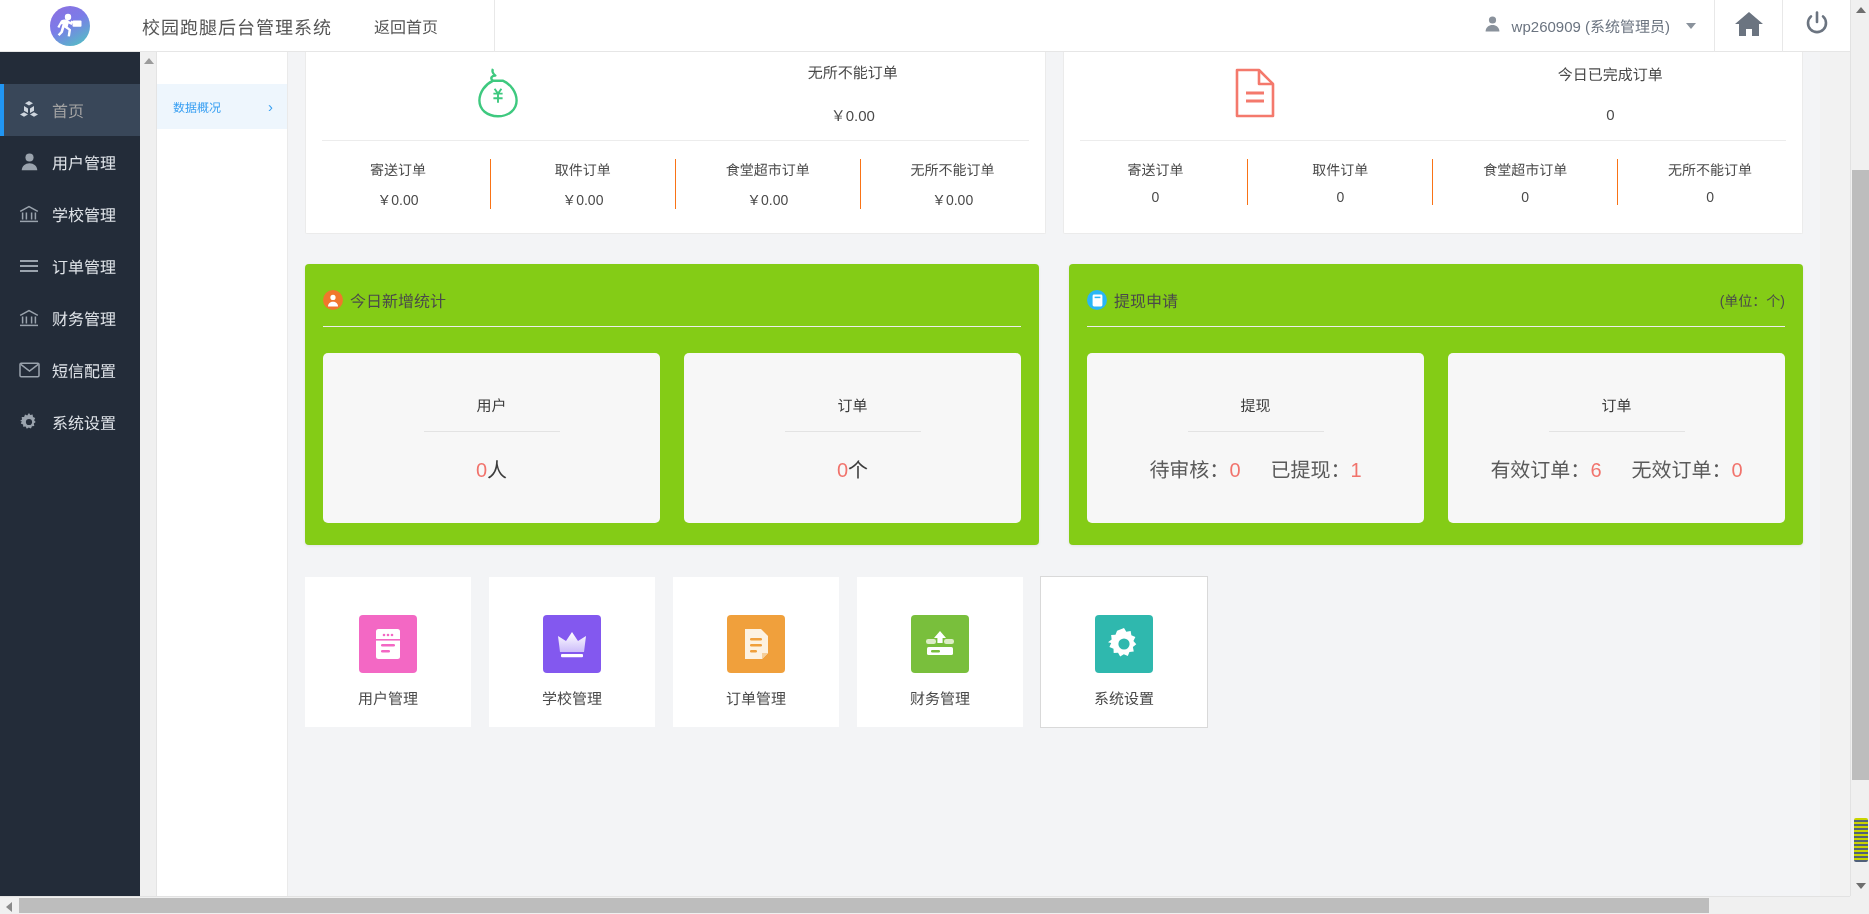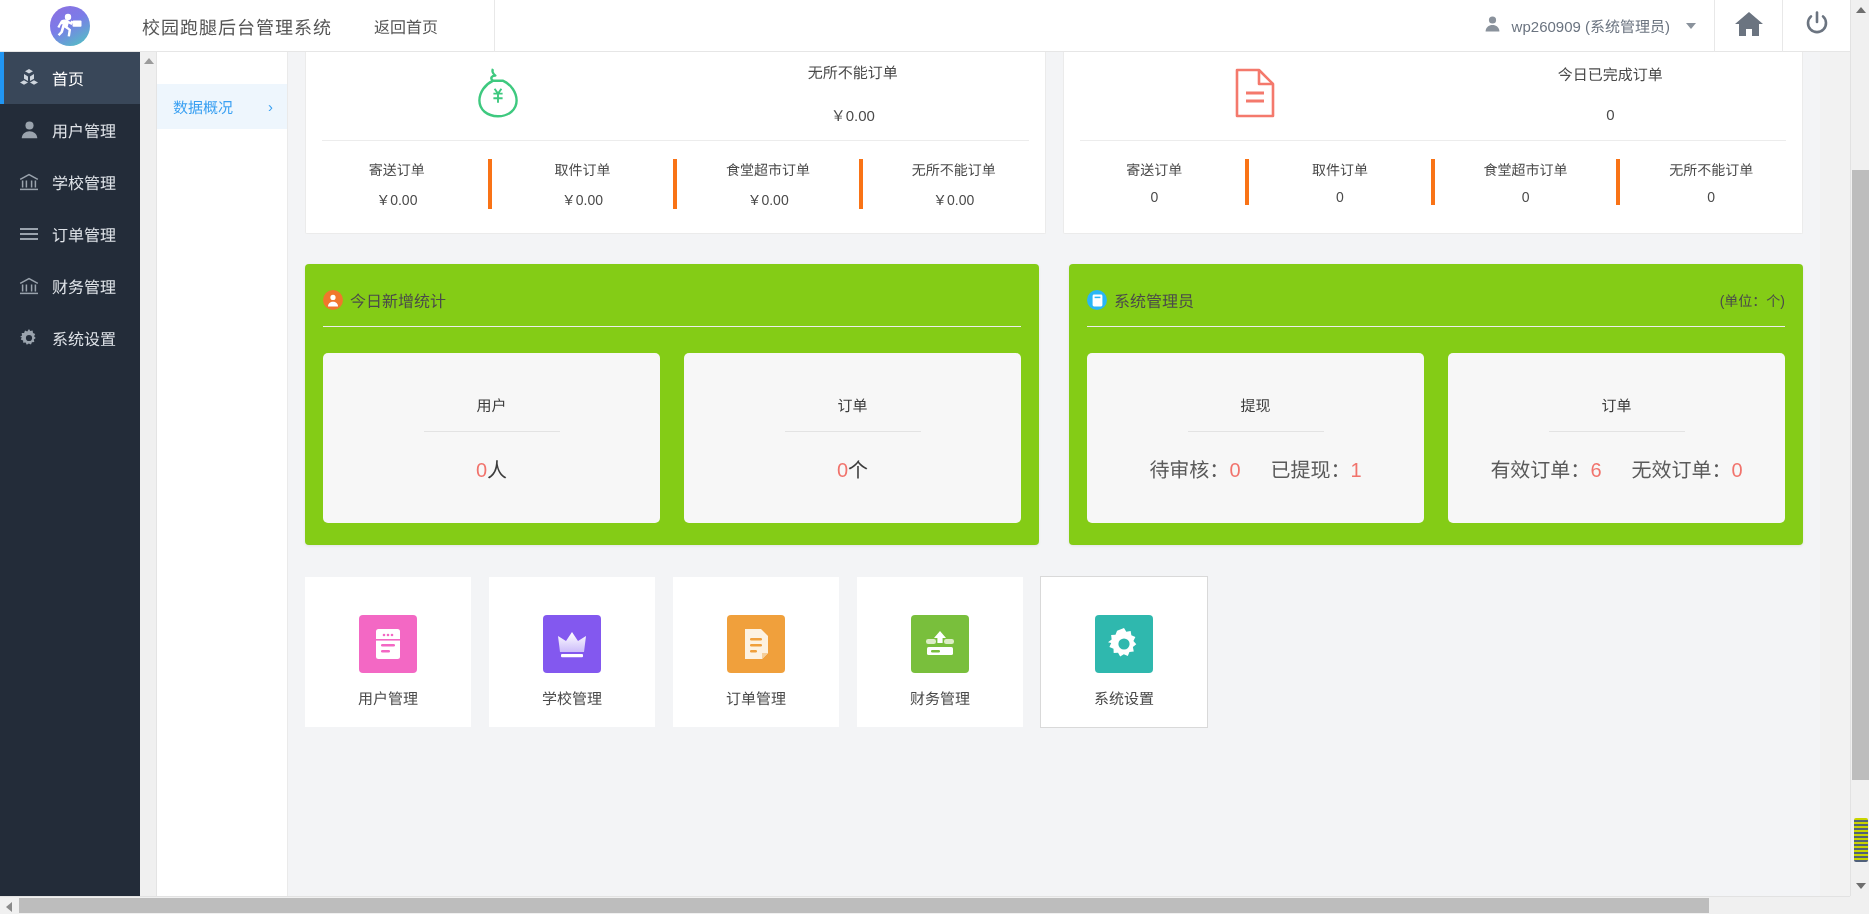--- a/index.html
+++ b/index.html
@@ -57,21 +57,21 @@
     background: #232c39; z-index: 20;
   }
   .nav-item {
     height: 52px; display: flex; align-items: center; padding-left: 14px;
     color: #dfe3e8; font-size: 16px; cursor: pointer; position: relative;
   }
   .nav-item .nav-ico {
     width: 30px; display: flex; align-items: center; justify-content: center;
     margin-right: 8px; color: #9aa3ad;
   }
-  .nav-item.active { background: #394759; color: #ffffff; }
+  .nav-item.active { background: #394759; color: #a3a3a3; margin-top: 32px; }
   .nav-item.active .nav-ico { color: #cfd6de; }
   .nav-item.active::before {
     content: ""; position: absolute; left: 0; top: 0; bottom: 0;
     width: 4px; background: #2196f3;
   }
 
   
   .subnav {
     position: absolute; top: 52px; left: 140px; width: 148px; bottom: 18px;
     background: #fff; border-right: 1px solid #eaeaea; z-index: 15;
@@ -83,21 +83,21 @@
   .subnav-arrow-up {
     position: absolute; top: 6px; left: 4px;
     width: 0; height: 0; border-left: 5px solid transparent;
     border-right: 5px solid transparent; border-bottom: 6px solid #9b9b9b;
   }
   .subnav-item {
     position: absolute; left: 17px; right: 0; top: 32px; height: 45px;
     background: #eef6fd; display: flex; align-items: center;
     padding: 0 14px 0 16px; cursor: pointer;
   }
-  .subnav-label { font-size: 15px; color: #3aa0f2; }
+  .subnav-label { font-size: 12px; color: #3aa0f2; }
   .subnav-chev { margin-left: auto; color: #3aa0f2; font-size: 15px; }
 
   
   .content {
     position: absolute; top: 52px; left: 288px; right: 49px; bottom: 18px;
     background: #f3f4f6; overflow: hidden;
   }
   .content-inner { position: relative; width: 100%; }
 
   
@@ -109,21 +109,21 @@
   .sc-top {
     display: flex; align-items: center; height: 82px; padding: 0 14px;
   }
   .sc-icon { width: 50%; display: flex; justify-content: center; align-items: center; }
   .sc-meta { width: 50%; text-align: center; }
   .sc-title { font-size: 15px; color: #4a4a4a; margin-bottom: 22px; }
   .sc-value { font-size: 15px; color: #4a4a4a; }
   .sc-divider { height: 1px; background: #ececec; margin: 6px 16px 0; }
   .sc-cols { display: flex; padding: 18px 0 24px; }
   .sc-col {
-    flex: 1; text-align: center; border-right: 4px solid #f97316;
+    flex: 1; text-align: center; border-right: 1px solid #f97316;
   }
   .sc-col:last-child { border-right: 0; }
   .sc-col-label { font-size: 14px; color: #4a4a4a; margin-bottom: 10px; }
   .sc-col-value { font-size: 14px; color: #4a4a4a; }
 
   
   .panel-row { display: flex; gap: 30px; padding: 30px 17px 0; }
   .panel {
     flex: 1; background: #84cc16; border-radius: 4px;
     box-shadow: 0 1px 3px rgba(0,0,0,.07); padding: 18px 18px 22px;
@@ -302,20 +302,29 @@
       <span class="nav-ico">
         <svg width="20" height="18" viewBox="0 0 20 18" fill="none" stroke="currentColor" stroke-width="1.5">
           <path d="M1.2 6.3 10 1.6l8.8 4.7"></path>
             <path d="M3.6 7.6v7M7.4 7.6v7M12.6 7.6v7M16.4 7.6v7"></path>
           <path d="M1 16.4h18"></path>
         </svg>
       </span>
       <span>财务管理</span>
     </div>
 
+    <div class="nav-item">
+      <span class="nav-ico">
+        <svg width="21" height="16" viewBox="0 0 21 16" fill="none" stroke="currentColor" stroke-width="1.5">
+          <rect x="1" y="1.2" width="19" height="13.6" rx="1.2"></rect>
+            <path d="M1.8 2.4 10.5 9l8.7-6.6"></path>
+        </svg>
+      </span>
+      <span>短信配置</span>
+    </div>
 
     <div class="nav-item">
       <span class="nav-ico">
         <svg width="18" height="18" viewBox="0 0 18 18" fill="currentColor">
           <path d="M9 0l1.2 2.1 2.4-.5.4 2.4 2.2 1-1.1 2.2 1.6 1.8-1.9 1.5.5 2.4-2.4.3-.9 2.3-2.2-1.1-2 1.3-1.2-2.1-2.4.2-.1-2.4-2.3-.9 1-2.2L0 7.9l2-1.5-.3-2.4 2.4-.1L5 1.6l2.2 1z"></path>
           <circle cx="9" cy="9" r="3.1" fill="#232c39"></circle>
         </svg>
       </span>
       <span>系统设置</span>
     </div>
@@ -440,21 +449,21 @@
         </div>
 
         <div class="panel">
           <div class="panel-head">
             <span class="panel-badge" style="background:#29b6f6">
               <svg width="11" height="13" viewBox="0 0 11 13" fill="#ffffff">
                 <rect x="0.6" y="0.6" width="9.8" height="11.8" rx="1.4"></rect>
                 <path d="M2.6 3.4h5.8" stroke="#29b6f6" stroke-width="1.5"></path>
               </svg>
             </span>
-            <span class="panel-title">系统管理员</span>
+            <span class="panel-title">提现申请</span>
             <span class="panel-unit">(单位：个)</span>
           </div>
           <div class="panel-rule"></div>
           <div class="tiles">
             <div class="tile">
               <div class="tile-title">提现</div>
               <div class="tile-rule"></div>
               <div class="tile-metrics">
                 <span><span>待审核：</span><span class="num">0</span></span>
                 <span><span>已提现：</span><span class="num">1</span></span>

